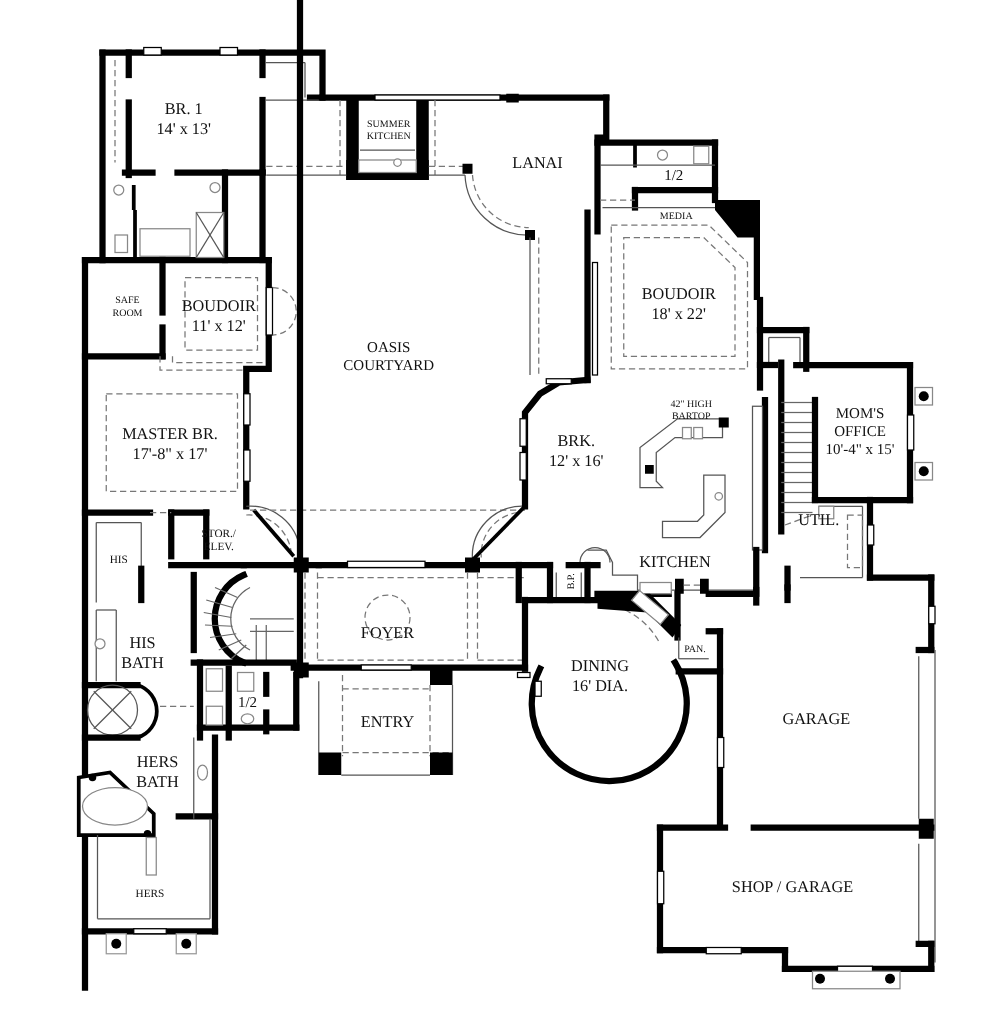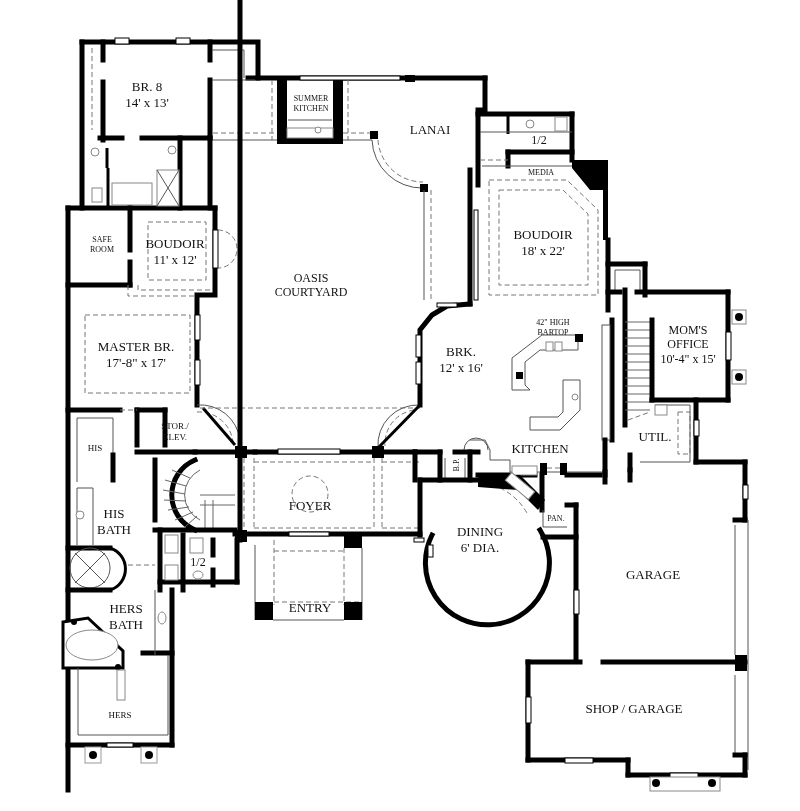--- a/index.html
+++ b/index.html
@@ -352,21 +352,21 @@
     <line class="line" x1="735" y1="675" x2="735" y2="755"></line>
     <line class="wall" x1="735" y1="755" x2="745" y2="755"></line>
     <line class="wall" x1="745" y1="755" x2="745" y2="775"></line>
     <rect class="fix" x="650" y="777" width="70" height="14" style="stroke:#888"></rect>
     <circle class="col" cx="656" cy="783" r="4"></circle>
     <circle class="col" cx="712" cy="783" r="4"></circle>
   </g>
 </svg>
 
 <div class="lbl lg room" style="left:147px; top:95px;">
-  <span class="n">BR. 8</span>
+  <span class="n">BR. 1</span>
   <span class="d">14' x 13'</span>
 </div>
 <div class="lbl xs room" style="left:311px; top:104px;">
   <span class="n">SUMMER</span>
   <span class="n">KITCHEN</span>
 </div>
 <div class="lbl lg room" style="left:430px; top:130px;">
   <span class="n">LANAI</span>
 </div>
 <div class="lbl md room" style="left:539px; top:140px;">
@@ -411,44 +411,44 @@
 <div class="lbl sm room" style="left:95px; top:448px;">
   <span class="n">HIS</span>
 </div>
 <div class="lbl sm room" style="left:153px; top:432px;margin-left:22px;">
   <span class="n">STOR./</span>
   <span class="n">ELEV.</span>
 </div>
 <div class="lbl lg room" style="left:540px; top:449px;">
   <span class="n">KITCHEN</span>
 </div>
-<div class="lbl lg room" style="left:655px; top:437px;text-align:right;">
+<div class="lbl lg room" style="left:655px; top:416px;text-align:right;">
   <span class="n">UTIL.</span>
 </div>
 <div class="lbl xs room" style="left:457px; top:465px; transform:translate(-50%,-50%) rotate(-90deg);">
   <span class="n">B.P.</span>
 </div>
 <div class="lbl lg room" style="left:310px; top:494px;margin-top:12px;">
   <span class="n">FOYER</span>
 </div>
 <div class="lbl lg room" style="left:114px; top:522px;">
   <span class="n">HIS</span>
   <span class="n">BATH</span>
 </div>
 <div class="lbl lg room" style="left:480px; top:540px;">
   <span class="n">DINING</span>
-  <span class="d">6' DIA.</span>
+  <span class="d">16' DIA.</span>
 </div>
 <div class="lbl xs room" style="left:556px; top:519px;">
   <span class="n">PAN.</span>
 </div>
 <div class="lbl md room" style="left:198px; top:562px;">
   <span class="n">1/2</span>
 </div>
-<div class="lbl lg room" style="left:310px; top:577px;margin-top:31px;">
+<div class="lbl lg room" style="left:310px; top:577px;">
   <span class="n">ENTRY</span>
 </div>
 <div class="lbl lg room" style="left:653px; top:575px;">
   <span class="n">GARAGE</span>
 </div>
 <div class="lbl lg room" style="left:126px; top:617px;">
   <span class="n">HERS</span>
   <span class="n">BATH</span>
 </div>
 <div class="lbl sm room" style="left:120px; top:715px;">

